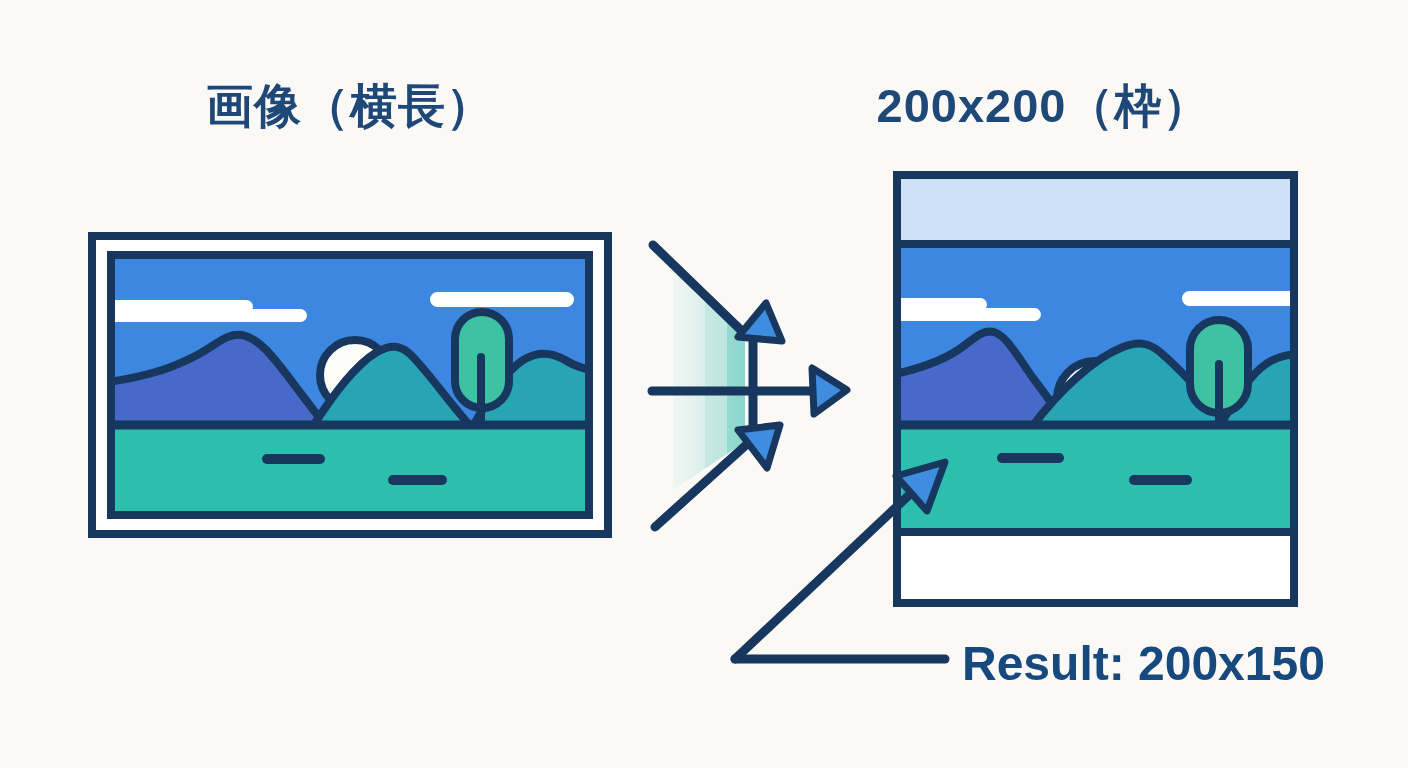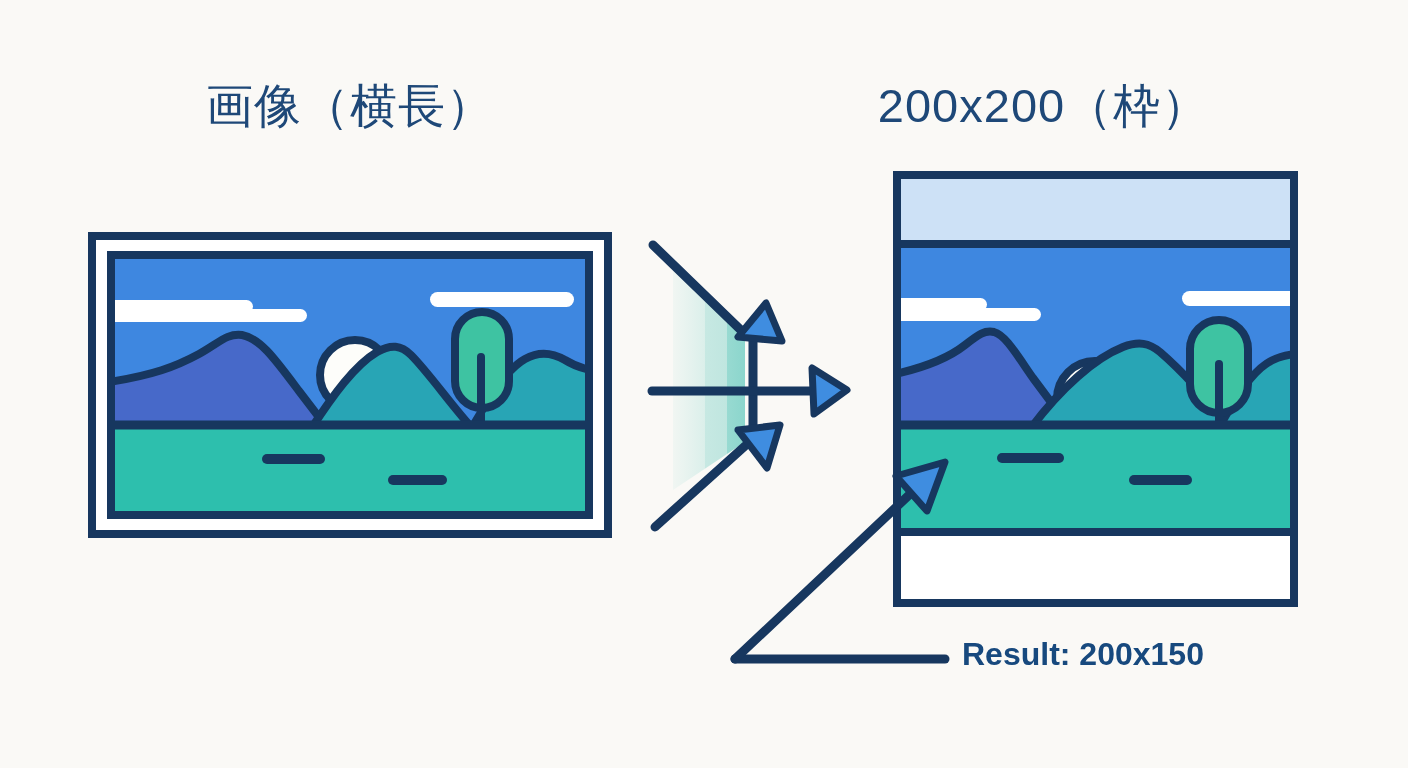--- a/index.html
+++ b/index.html
@@ -3,21 +3,21 @@
 <meta charset="utf-8">
 <style>
   html,body{margin:0;padding:0;}
   body{
     width:1408px;height:768px;position:relative;overflow:hidden;
     background:#faf9f6;
     font-family:"Liberation Sans","DejaVu Sans",sans-serif;
   }
   .title{
     position:absolute;top:78px;height:56px;line-height:56px;
-    text-align:center;font-size:47px;font-weight:normal;color:#1e4878;
+    text-align:center;font-size:47px;font-weight:bold;color:#1e4878;
     letter-spacing:1px;white-space:nowrap;
   }
   .title-left{left:88px;width:524px;}
   .title-right{left:821px;width:445px;}
 
   
   .src-frame{
     position:absolute;left:88px;top:232px;width:524px;height:306px;
     border:8px solid #17375f;background:#ffffff;box-sizing:border-box;
   }
@@ -37,21 +37,21 @@
   .fitted{height:288px;border-bottom:8px solid #17375f;box-sizing:border-box;}
   .fitted svg{display:block;width:100%;height:280px;}
   .band-bottom{flex:1;background:#ffffff;}
 
   .overlay{position:absolute;pointer-events:none;}
   #fit-arrows{left:630px;top:225px;width:240px;height:330px;}
   #result-arrow{left:700px;top:430px;width:320px;height:255px;z-index:5;}
 
   .result-label{
     position:absolute;left:962px;top:636px;
-    font-size:32px;font-weight:bold;color:#17497e;white-space:nowrap;
+    font-size:48px;font-weight:bold;color:#17497e;white-space:nowrap;
   }
 </style>
 </head>
 <body>
 
 <div class="title title-left">画像（横長）</div>
 <div class="title title-right">200x200（枠）</div>
 
 <div class="src-frame">
   <div class="src-mat">

